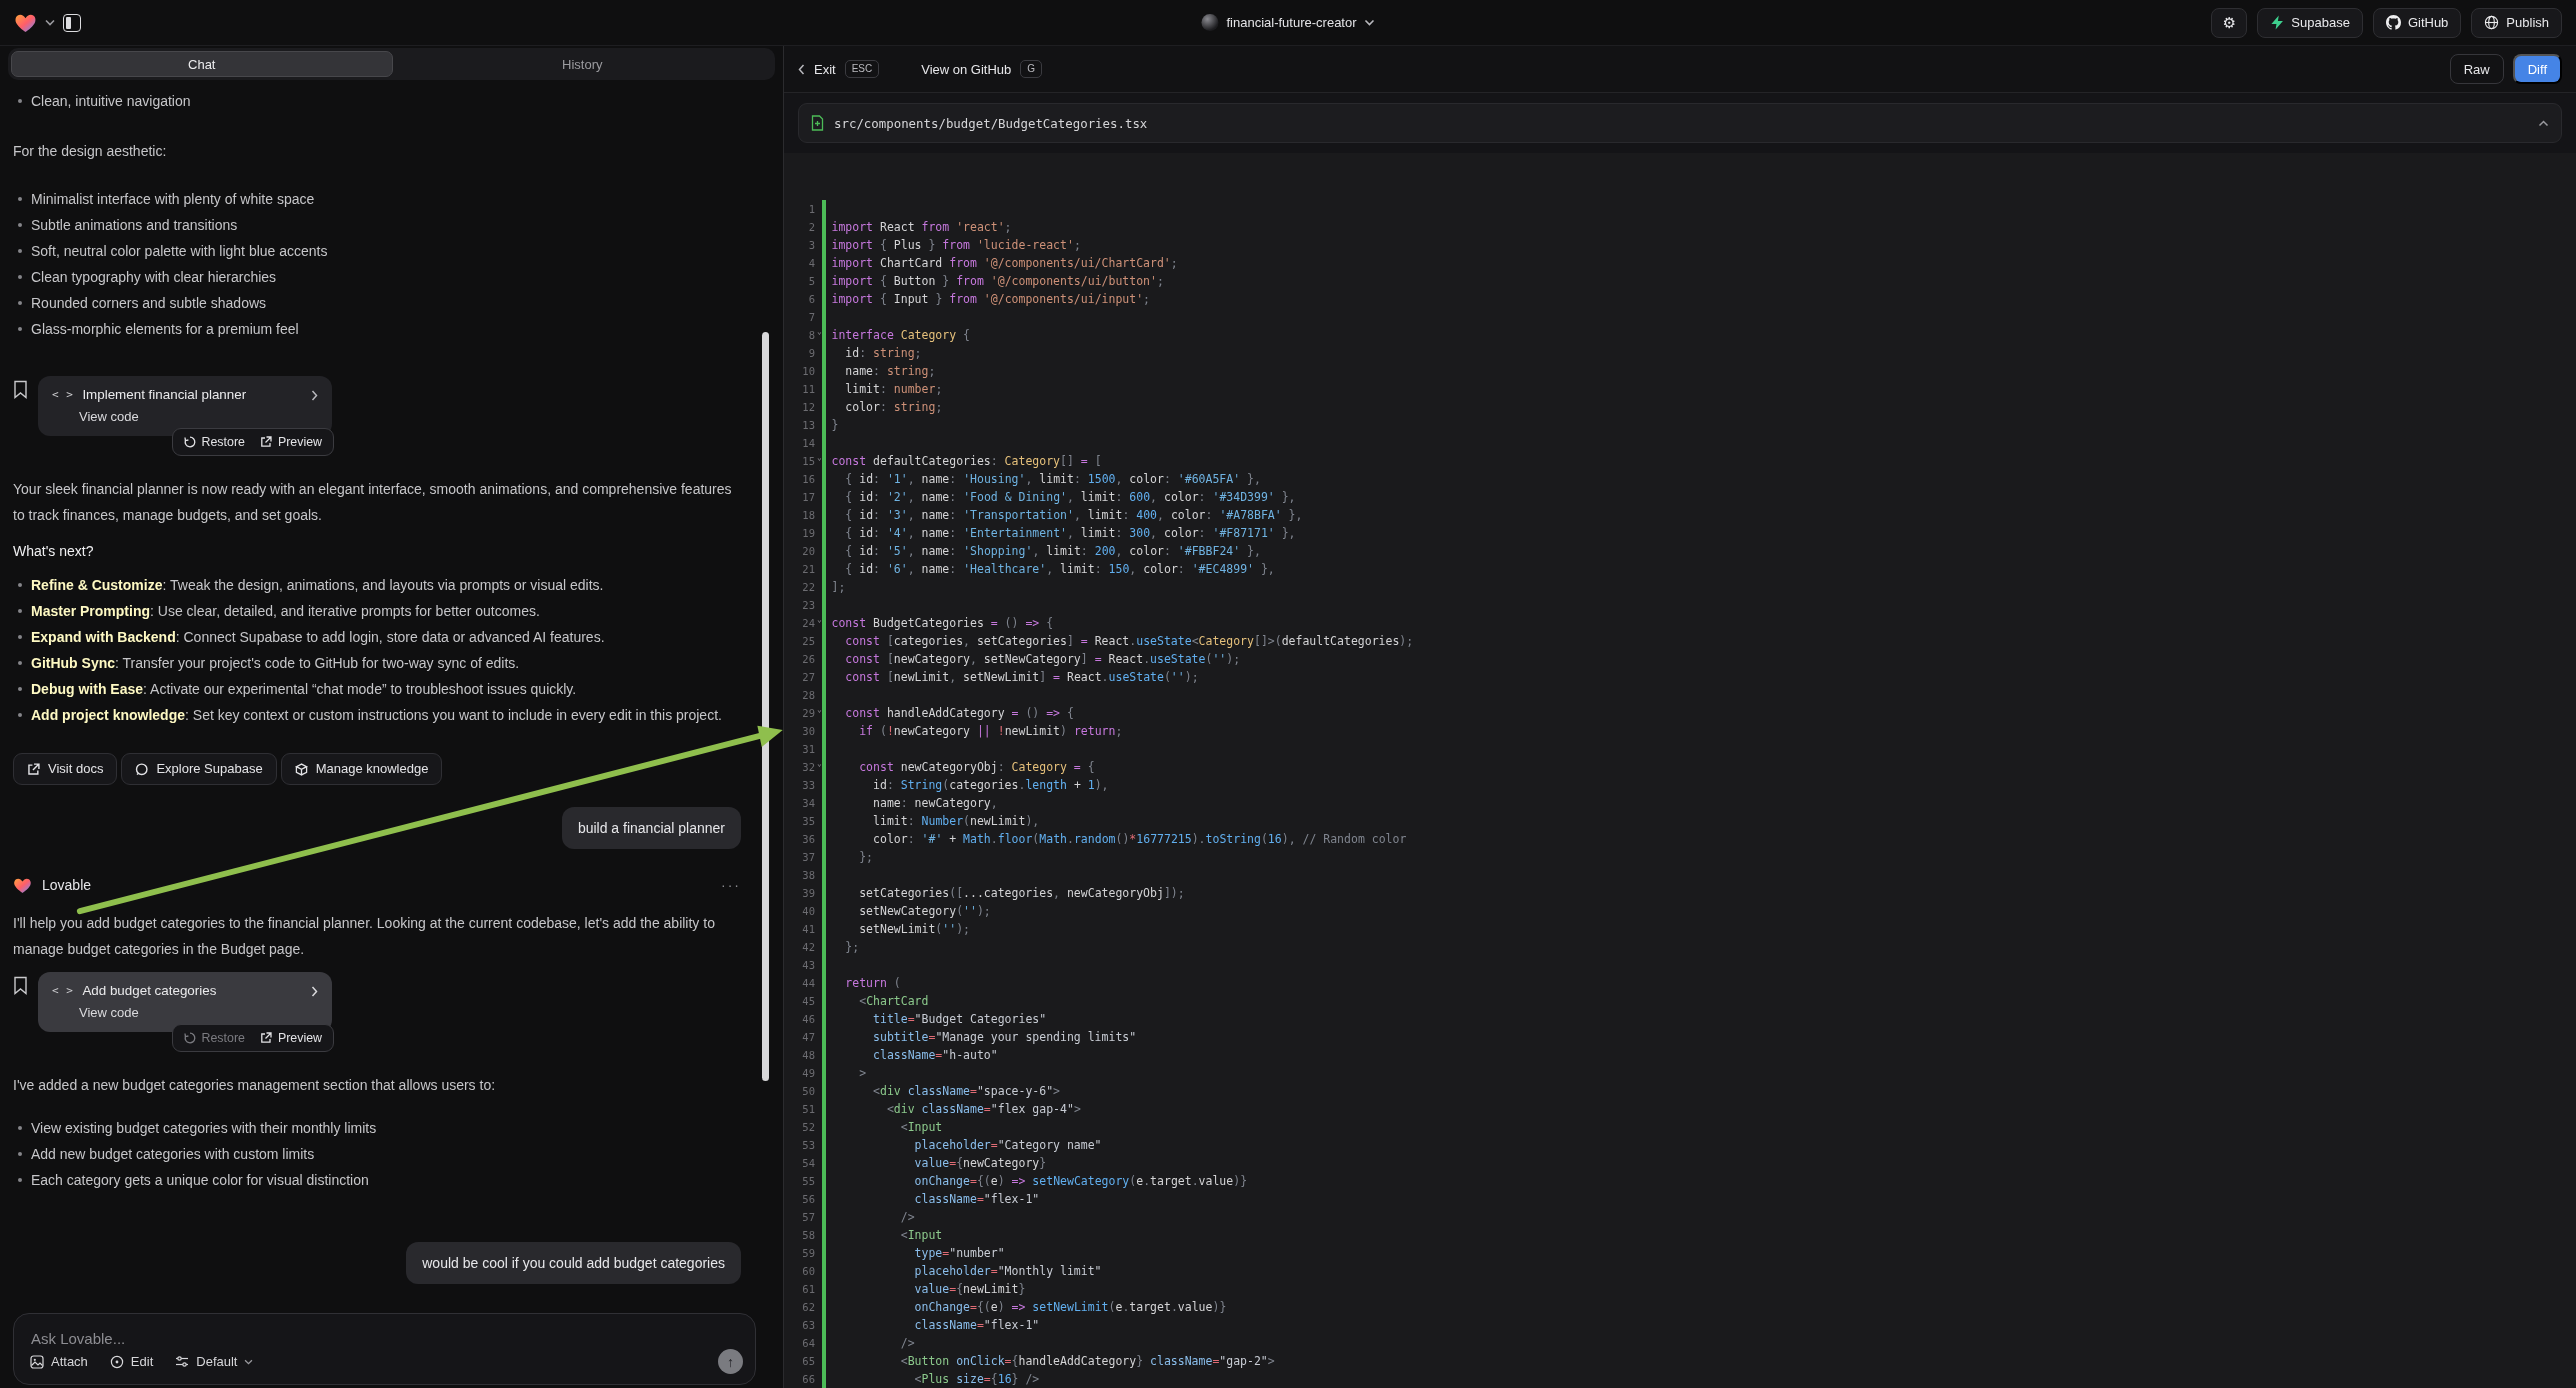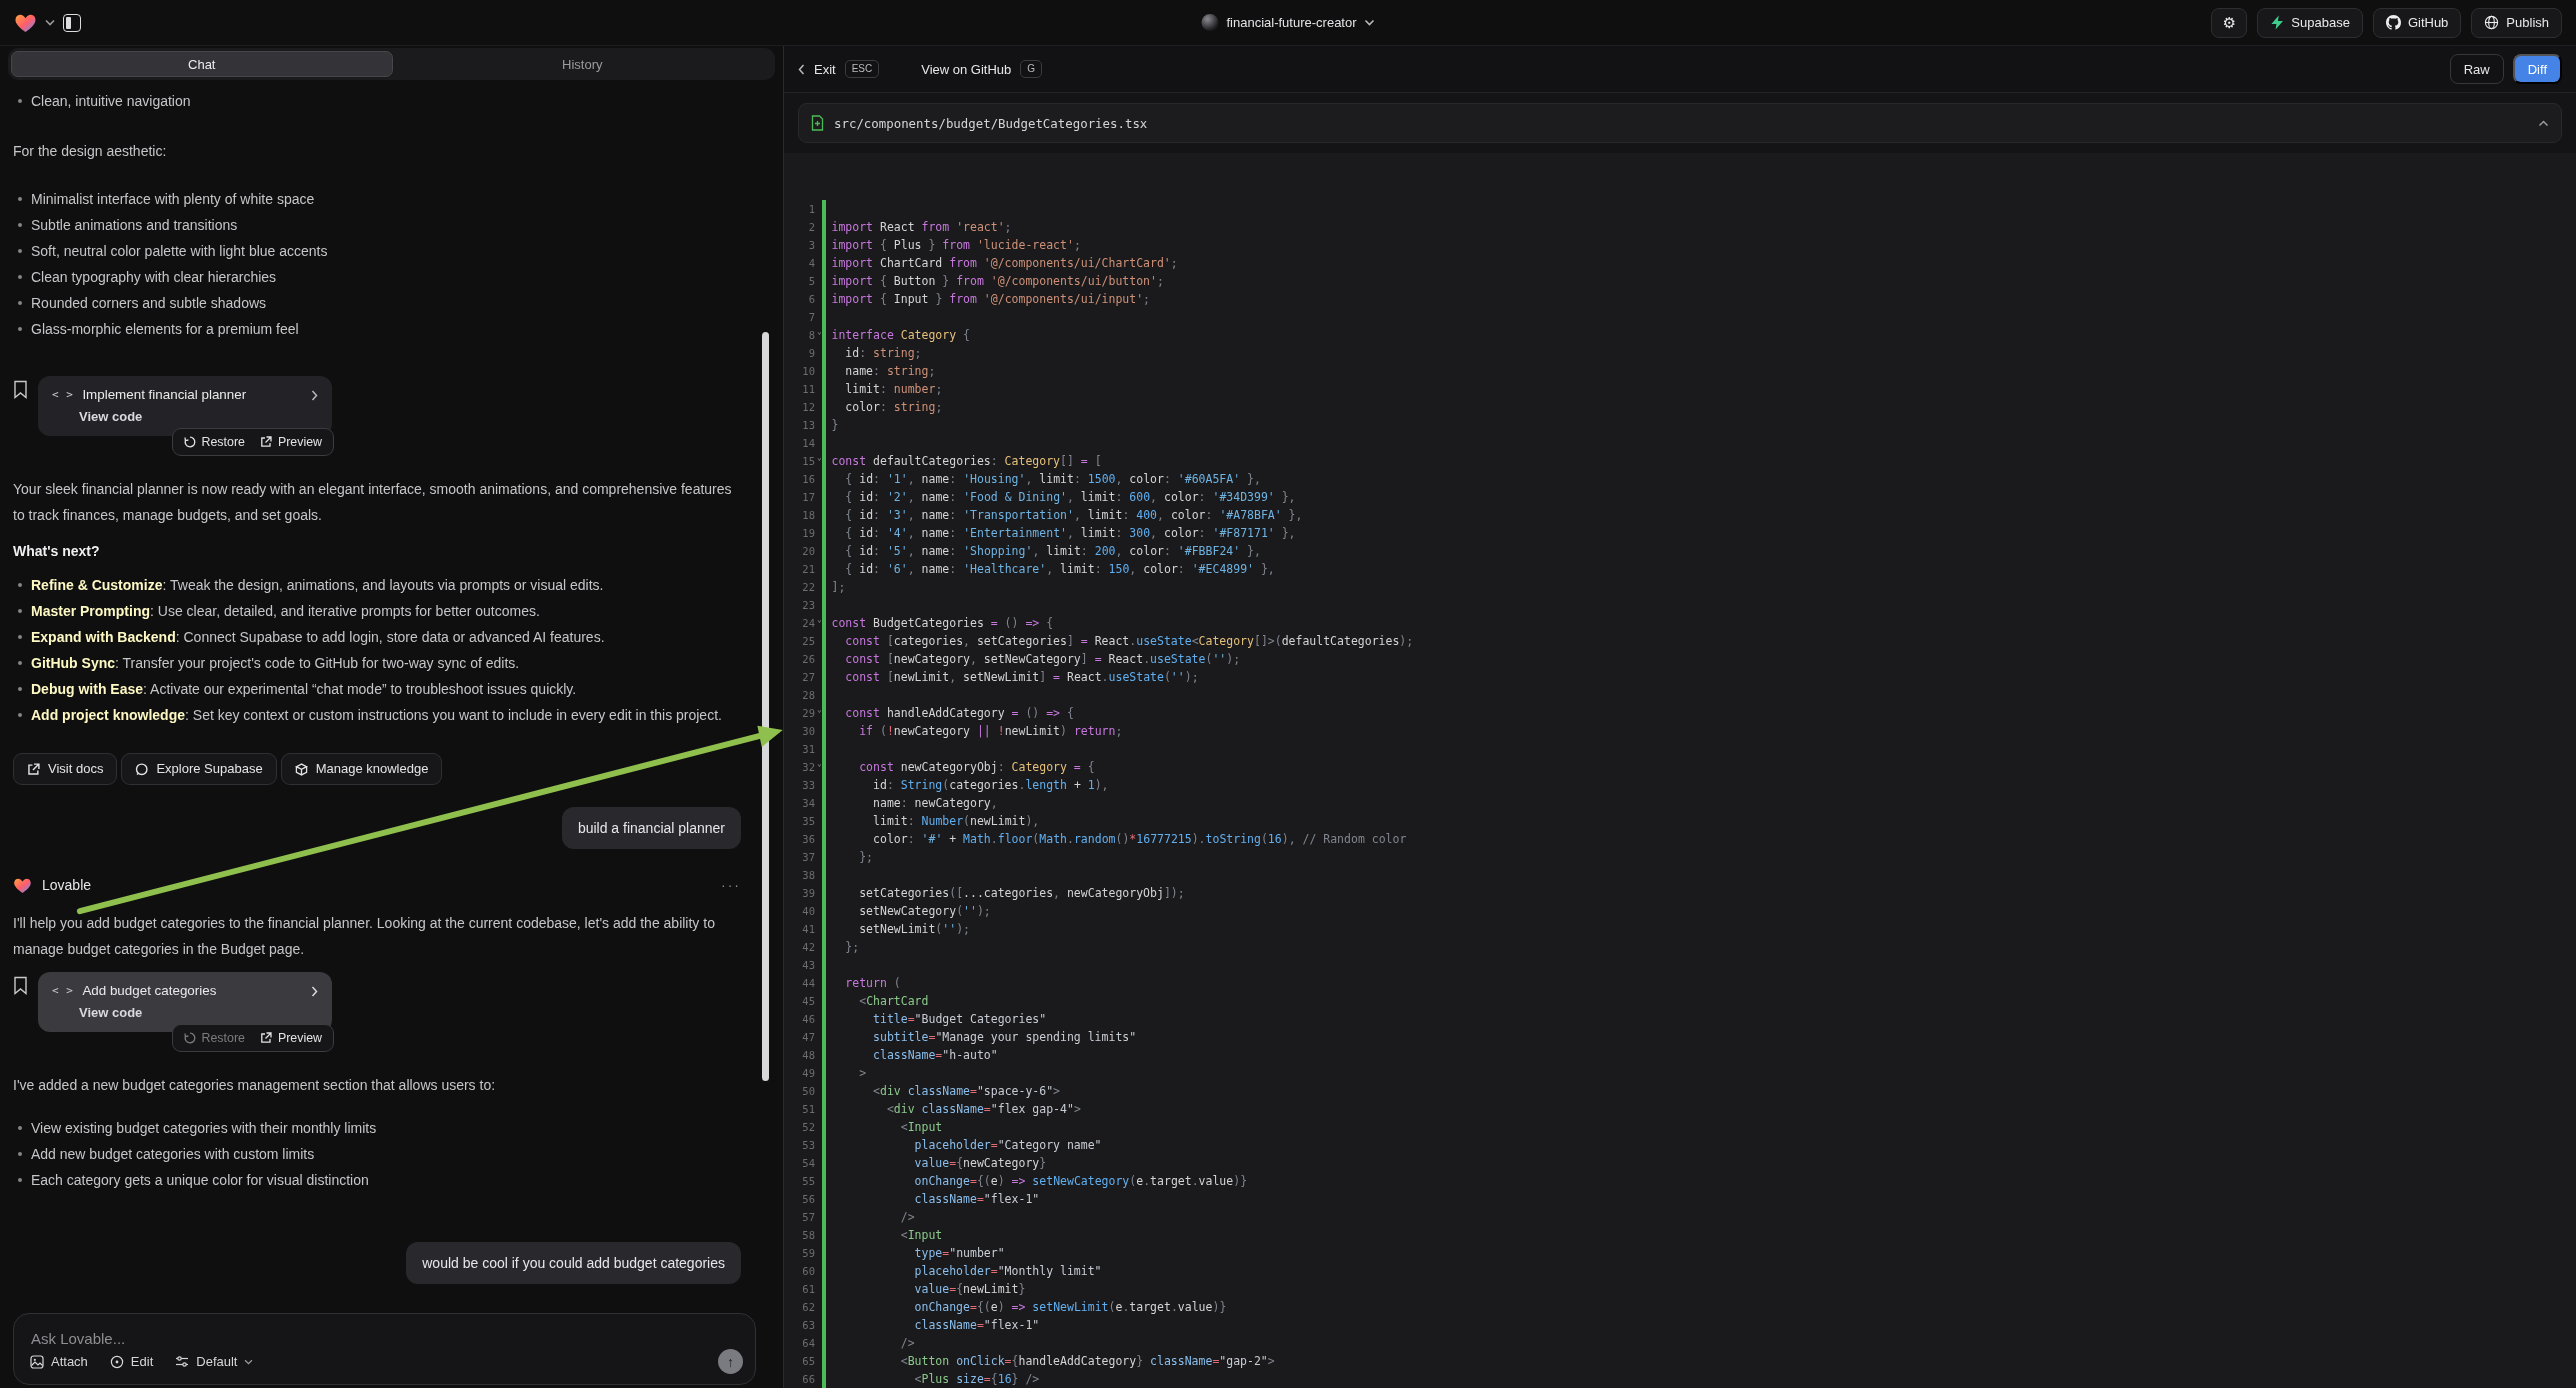--- a/index.html
+++ b/index.html
@@ -28,30 +28,30 @@
   .tab { flex:1; display:flex; align-items:center; justify-content:center; font-size:13px; color:#9B9B9F; border-radius:7px; cursor:pointer; }
   .tab.active { background:#343438; color:#EDEDEF; border:1px solid #47474B; }
 
   .chat-scroll { position:absolute; top:36px; left:0; right:0; bottom:94px; padding:6px 42px 0 13px;
                  font-size:14px; line-height:26px; color:#C6C6C9; overflow:hidden; }
   .chat-scroll b { color:#fef9c3; }
   ul.plain { list-style:none; }
   li.bullet { position:relative; padding-left:18px; }
   li.bullet::before { content:""; position:absolute; left:5px; top:11px; width:4px; height:4px; border-radius:50%; background:#85858A; }
   .para { margin-top:24px; }
-  .heading-bold { margin-top:10px; font-weight:bold; color:#F0F0F2; }
+  .heading-bold { margin-top:10px; font-weight:normal; color:#F0F0F2; }
 
   .card-row { display:flex; gap:7px; margin-top:34px; margin-bottom:40px; }
   .bm { width:18px; padding-top:4px; flex:none; }
   .chat-card { position:relative; width:294px; background:#232327; border-radius:12px; padding:9px 14px; }
   .chat-card.selected { background:#3A3A3F; }
   .card-title-row { display:flex; align-items:center; gap:9px; font-size:13.4px; color:#EAEAEC; line-height:20px; }
   .code-glyph { font-family:"DejaVu Sans Mono",monospace; font-size:11px; color:#CDCDD0; letter-spacing:0.5px; flex:none; }
   .card-chev { margin-left:auto; }
-  .card-view { margin-left:27px; margin-top:2px; font-size:13px; color:#DADADD; line-height:20px;font-weight:bold; }
+  .card-view { margin-left:27px; margin-top:2px; font-size:13px; color:#DADADD; line-height:20px; }
   .pill { position:absolute; right:-2px; top:52px; height:28px; display:flex; align-items:center;
           background:#161619; border:1px solid #3B3B40; border-radius:9px; padding:0 11px; gap:15px;
           font-size:12.4px; color:#E3E3E6; line-height:26px; }
   .pill .pbtn { display:flex; align-items:center; gap:6px; cursor:pointer; }
   .pill .dim { color:#7B7B80; }
 
   .actions { display:flex; gap:4px; margin-top:25px; }
   .action-btn { height:32px; padding:0 13px; border:1px solid #2F2F34; border-radius:9px; background:#17171A;
                 font-size:13px; color:#E5E5E8; display:flex; align-items:center; gap:8px; line-height:30px; cursor:pointer; }
 

